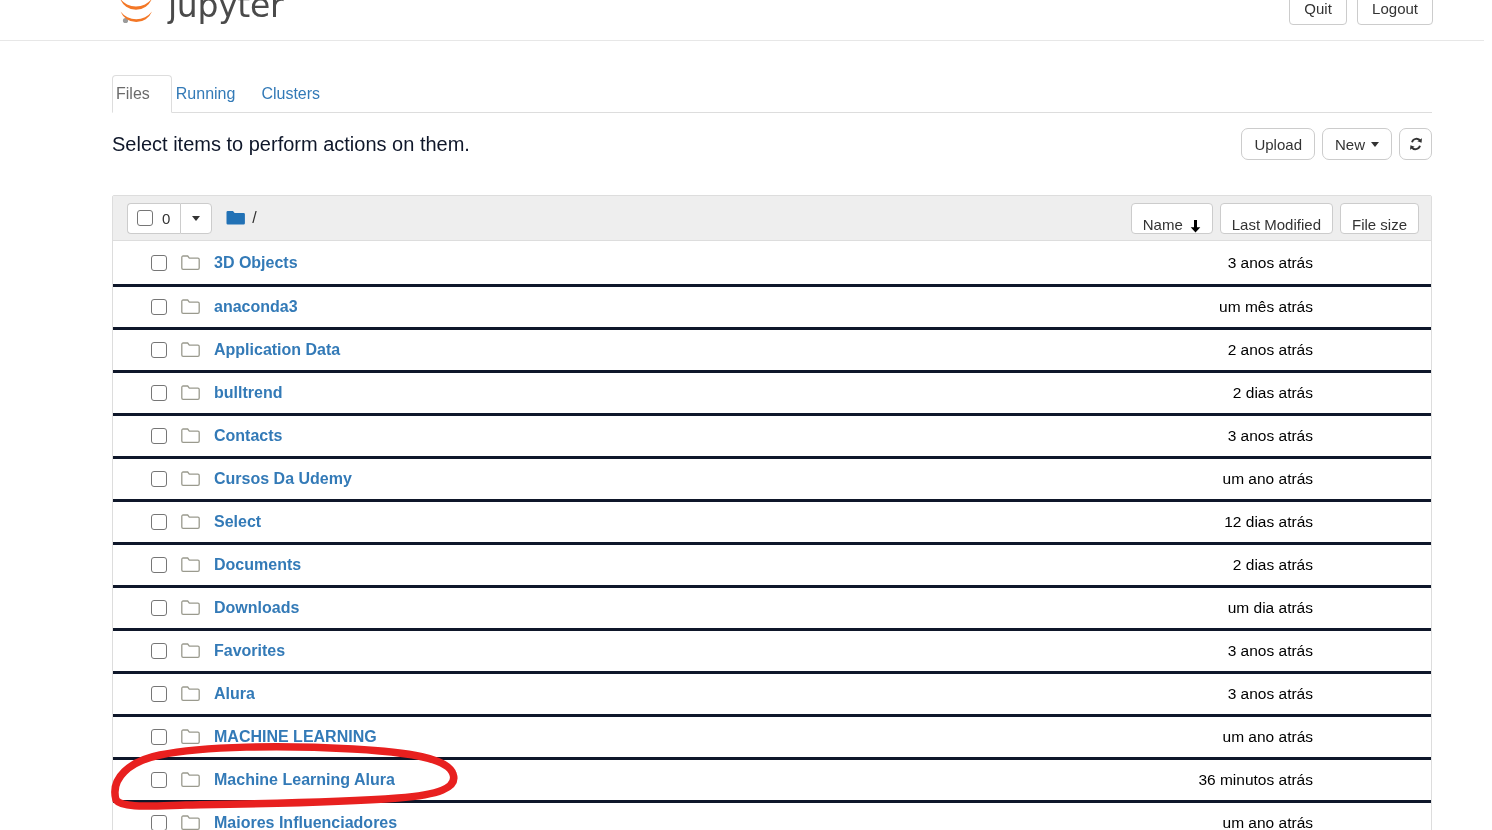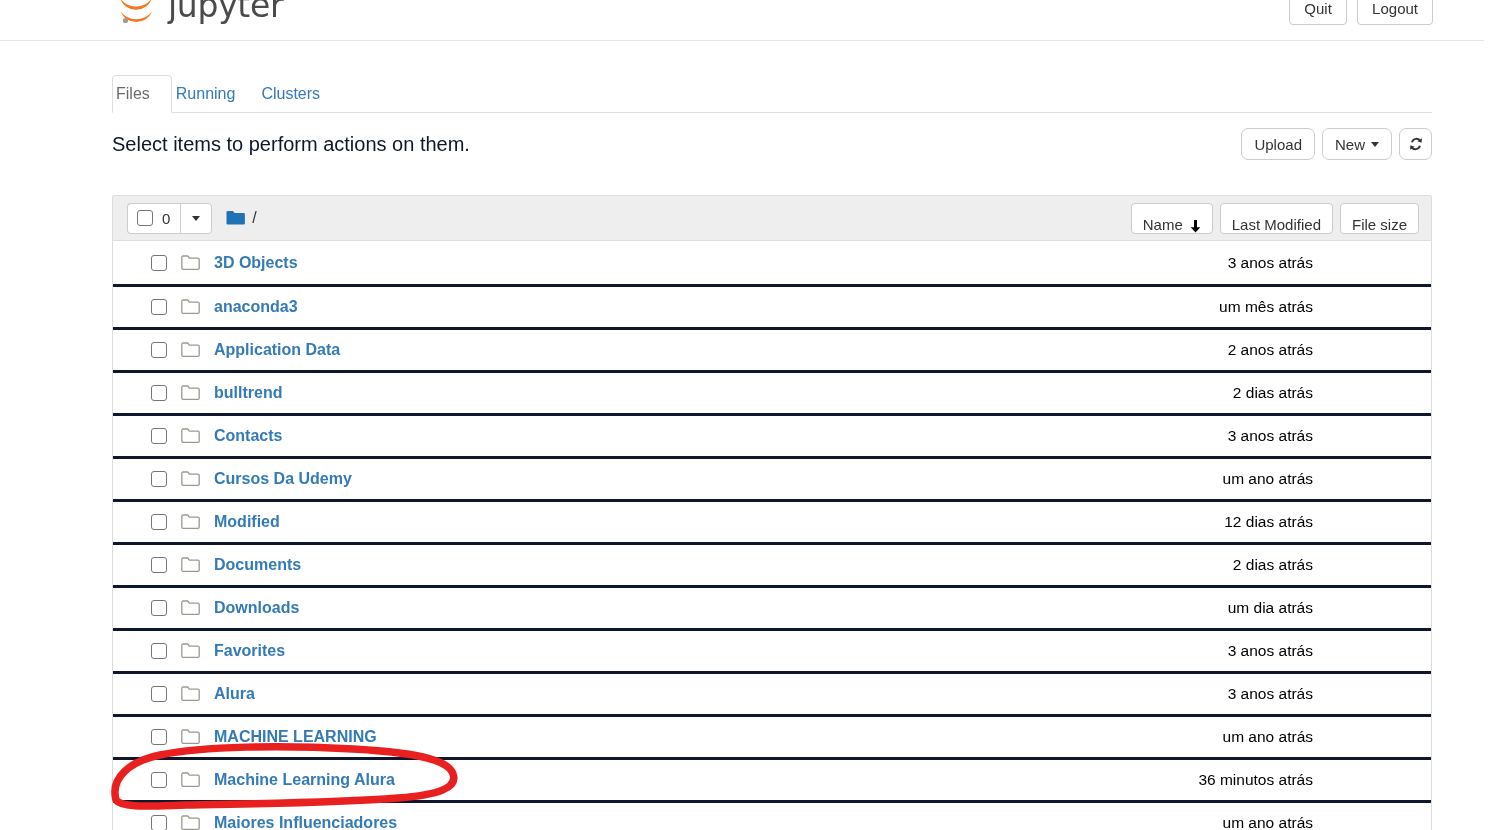--- a/index.html
+++ b/index.html
@@ -411,21 +411,21 @@
           <div class="row-mod">um ano atrás</div>
         </div>
         <div class="row">
           <div class="row-left">
             <span class="cbox"></span>
             <span>
               <svg width="19" height="16" viewBox="0 0 19 16">
                 <path d="M0.8 2.3 A1.3 1.3 0 0 1 2.1 1.0 L6.7 1.0 L8.3 3.1 L16.9 3.1 A1.3 1.3 0 0 1 18.2 4.4 L18.2 13.0 A1.3 1.3 0 0 1 16.9 14.3 L2.1 14.3 A1.3 1.3 0 0 1 0.8 13.0 Z" fill="none" stroke="#9a9a8e" stroke-width="1.3"></path>
               </svg>
             </span>
-            <span class="item-name">Modified</span>
+            <span class="item-name">Select</span>
           </div>
           <div class="row-mod">12 dias atrás</div>
         </div>
         <div class="row">
           <div class="row-left">
             <span class="cbox"></span>
             <span>
               <svg width="19" height="16" viewBox="0 0 19 16">
                 <path d="M0.8 2.3 A1.3 1.3 0 0 1 2.1 1.0 L6.7 1.0 L8.3 3.1 L16.9 3.1 A1.3 1.3 0 0 1 18.2 4.4 L18.2 13.0 A1.3 1.3 0 0 1 16.9 14.3 L2.1 14.3 A1.3 1.3 0 0 1 0.8 13.0 Z" fill="none" stroke="#9a9a8e" stroke-width="1.3"></path>
               </svg>

